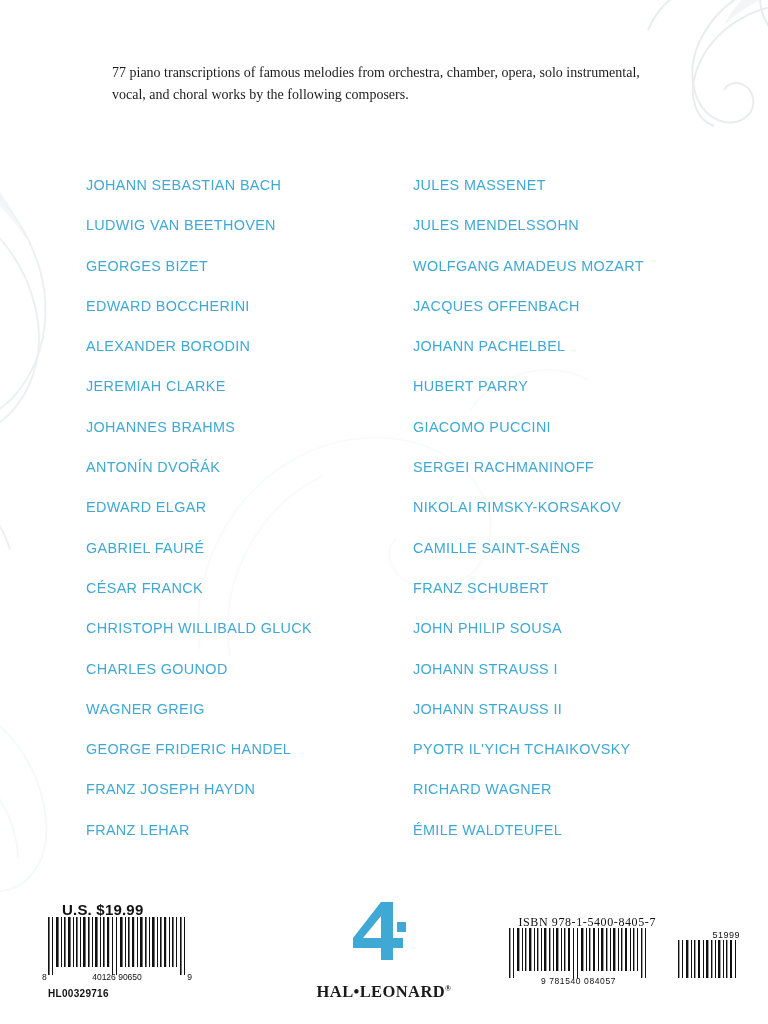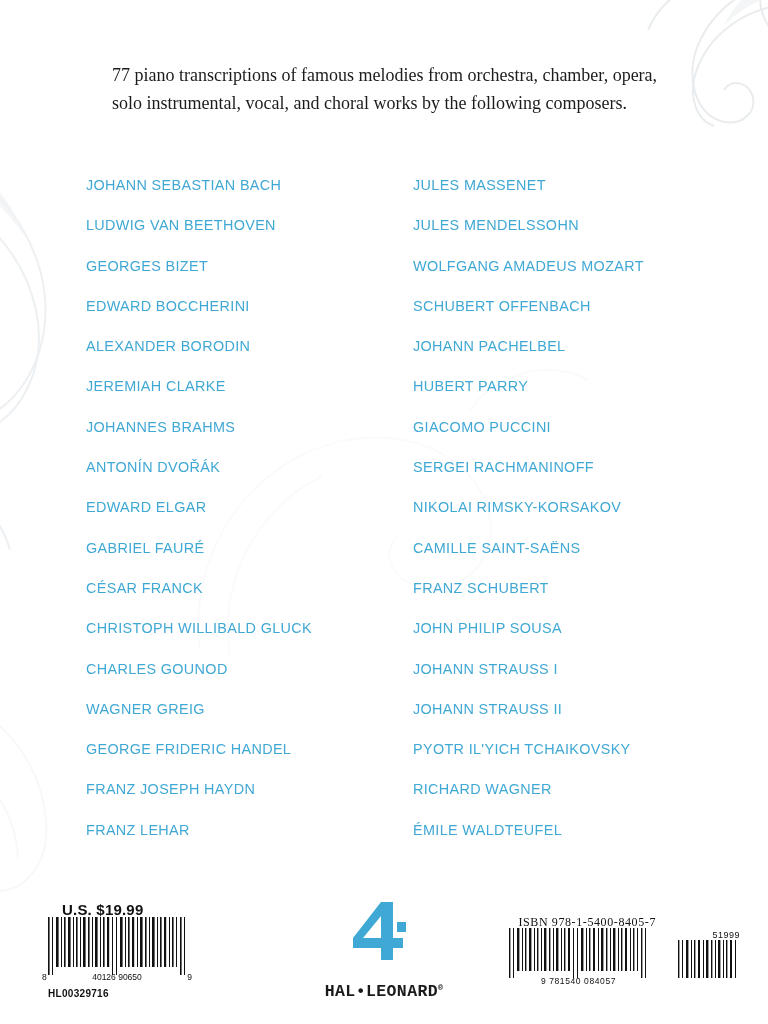--- a/index.html
+++ b/index.html
@@ -38,21 +38,21 @@
     width: 768px;
     height: 1024px;
   }
 
   .intro {
     position: absolute;
     top: 62px;
     left: 112px;
     width: 560px;
     font-family: "Liberation Serif", serif;
-    font-size: 18px;
+    font-size: 14px;
     line-height: 1.55;
     color: #1c1c1c;
   }
 
   .composer-columns {
     position: absolute;
     top: 165px;
     left: 86px;
     width: 610px;
     display: flex;
@@ -164,21 +164,21 @@
   .logo-mark {
     width: 86px;
     height: 72px;
     margin: 0 auto 6px;
   }
   .logo-text {
     font-size: 16.5px;
     font-weight: bold;
     color: #1a1a1a;
     letter-spacing: 0.4px;
-    font-family: Liberation Mono, monospace;
+    font-family: Liberation Serif, serif;
   }
   .logo-text .reg { font-size: 8px; vertical-align: super; }
 </style>
 </head>
 <body>
 
 <div class="page">
 
   <div class="bg-layer">
     <svg class="swirl swirl-top-right" width="300" height="180" viewBox="0 0 300 180">
@@ -242,21 +242,21 @@
       <div class="composer">CHARLES GOUNOD</div>
       <div class="composer">WAGNER GREIG</div>
       <div class="composer">GEORGE FRIDERIC HANDEL</div>
       <div class="composer">FRANZ JOSEPH HAYDN</div>
       <div class="composer">FRANZ LEHAR</div>
     </div>
     <div class="col">
       <div class="composer">JULES MASSENET</div>
       <div class="composer">JULES MENDELSSOHN</div>
       <div class="composer">WOLFGANG AMADEUS MOZART</div>
-      <div class="composer">SCHUBERT OFFENBACH</div>
+      <div class="composer">JACQUES OFFENBACH</div>
       <div class="composer">JOHANN PACHELBEL</div>
       <div class="composer">HUBERT PARRY</div>
       <div class="composer">GIACOMO PUCCINI</div>
       <div class="composer">SERGEI RACHMANINOFF</div>
       <div class="composer">NIKOLAI RIMSKY-KORSAKOV</div>
       <div class="composer">CAMILLE SAINT-SAËNS</div>
       <div class="composer">FRANZ SCHUBERT</div>
       <div class="composer">JOHN PHILIP SOUSA</div>
       <div class="composer">JOHANN STRAUSS I</div>
       <div class="composer">JOHANN STRAUSS II</div>

